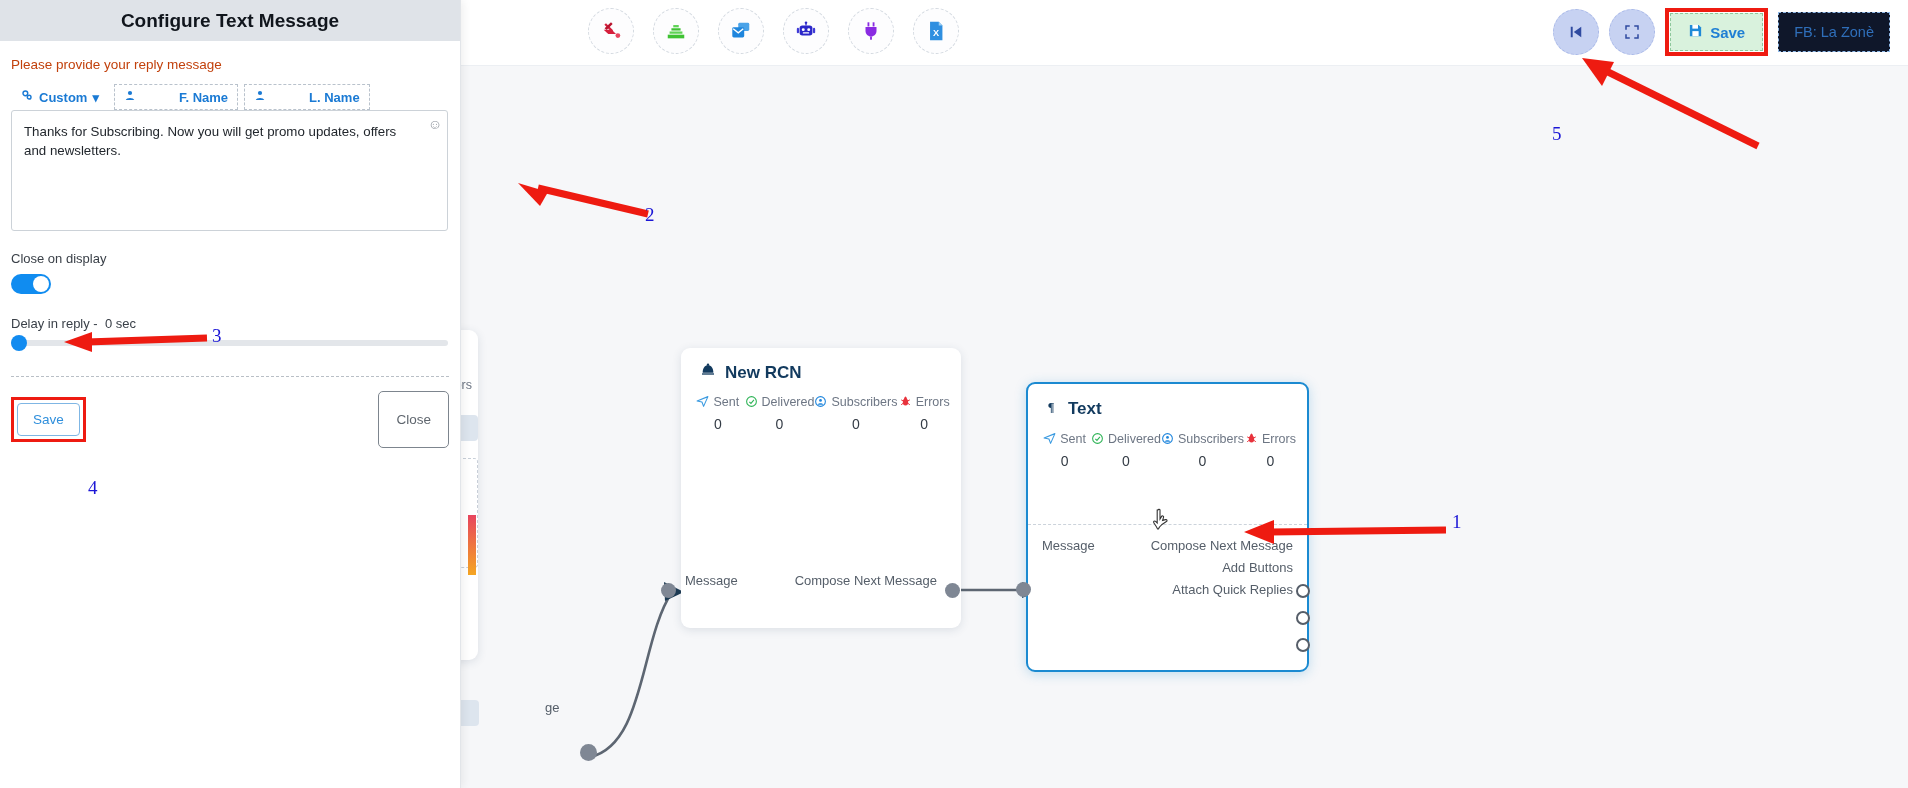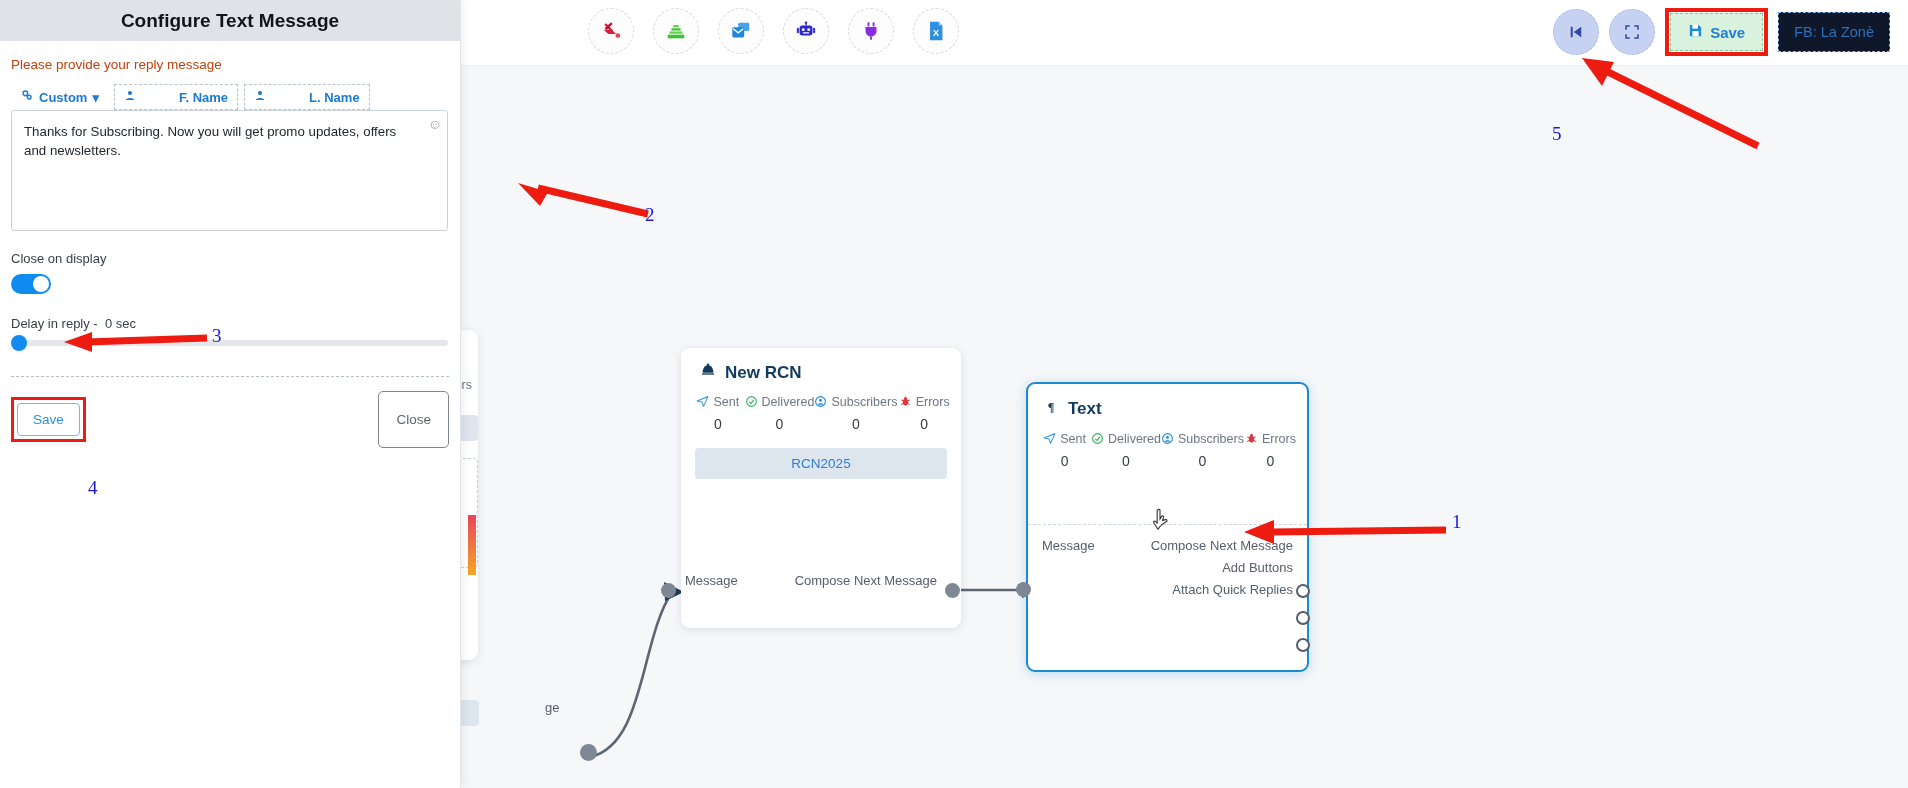--- a/index.html
+++ b/index.html
@@ -300,21 +300,20 @@
             <span><svg width="13" height="13" viewBox="0 0 24 24">
                   <ellipse cx="12" cy="13" rx="5" ry="6.5" fill="#e8323c"></ellipse>
                   <path d="M4 9 L8 11 M4 18 L8 15 M20 9 L16 11 M20 18 L16 15 M12 3 L12 6.5" stroke="#e8323c" stroke-width="1.8"></path>
                   <circle cx="12" cy="6" r="2.4" fill="#e8323c"></circle>
                 </svg></span>
             <span>Errors</span>
           </div>
           <div class="stat-val">0</div>
         </div>
       </div>
-      <div class="rcn-chip">RCN2025</div>
     </div>
     <div style="position:absolute;left:671px;top:569px;width:280px;">
       <div class="port-row" style="padding:0 14px;">
         <span>Message</span>
         <span>Compose Next Message</span>
       </div>
     </div>
     <div class="dot" style="left:661px; top:583px;"></div>
     <div class="dot" style="left:945px; top:583px;"></div>
 

